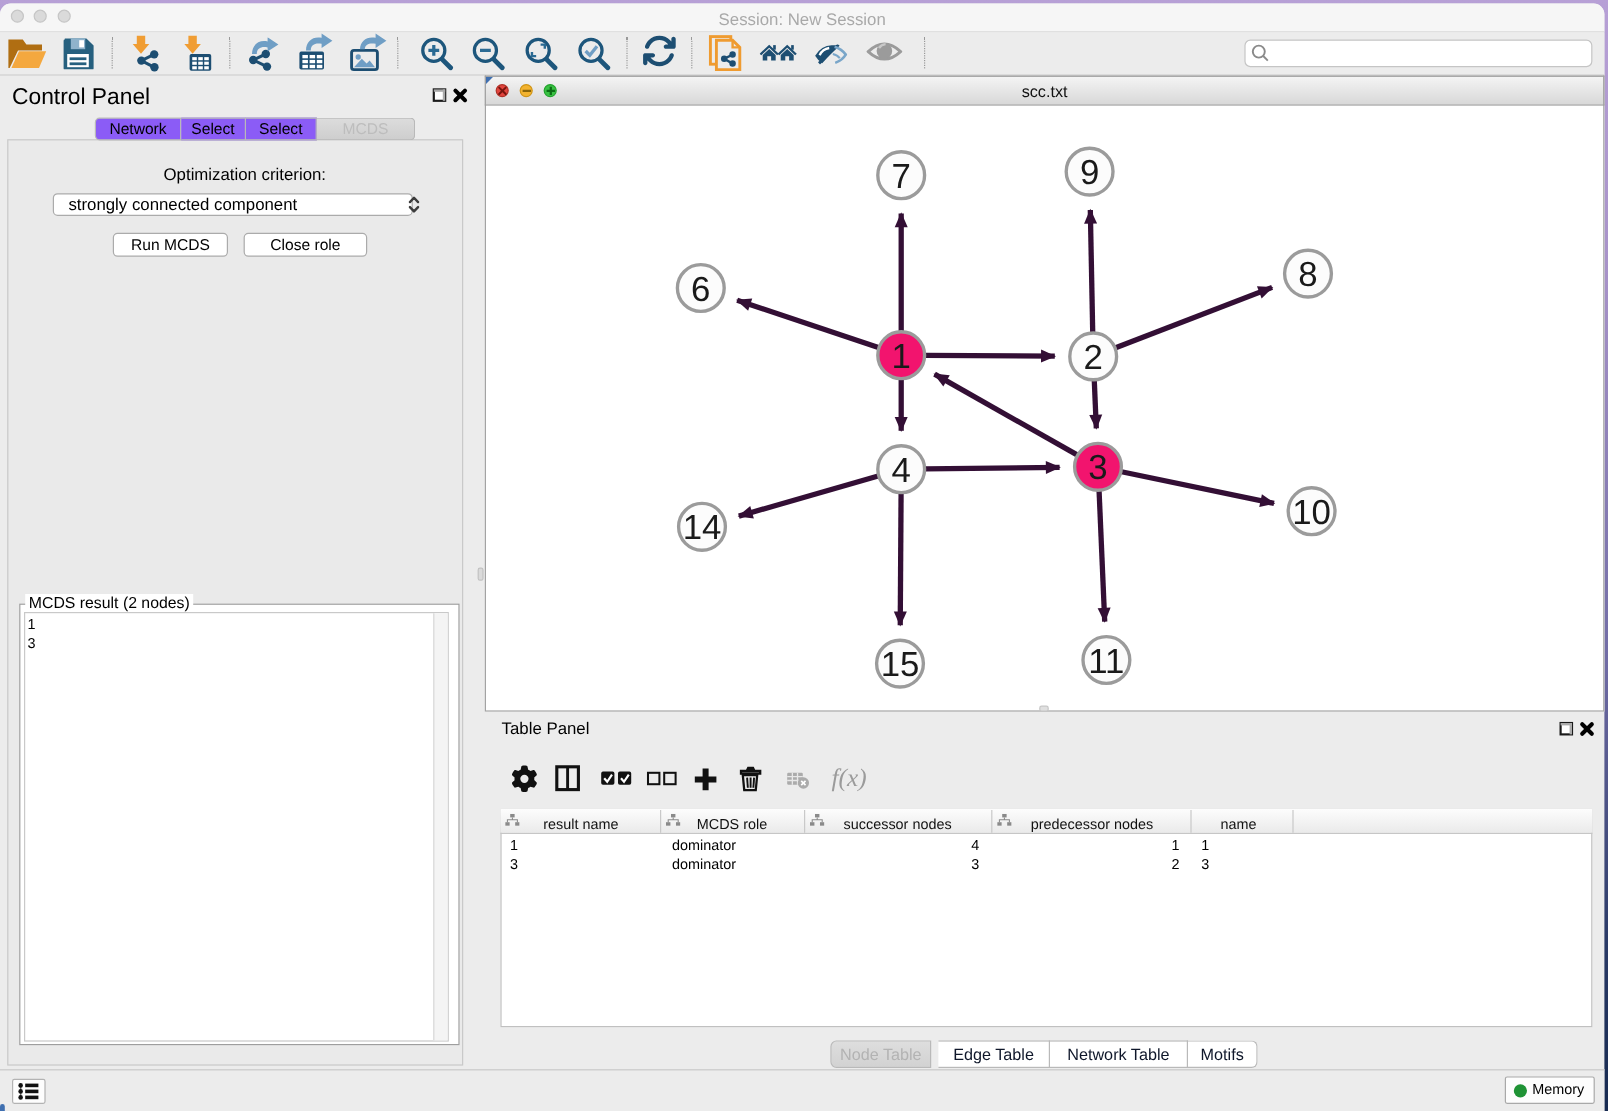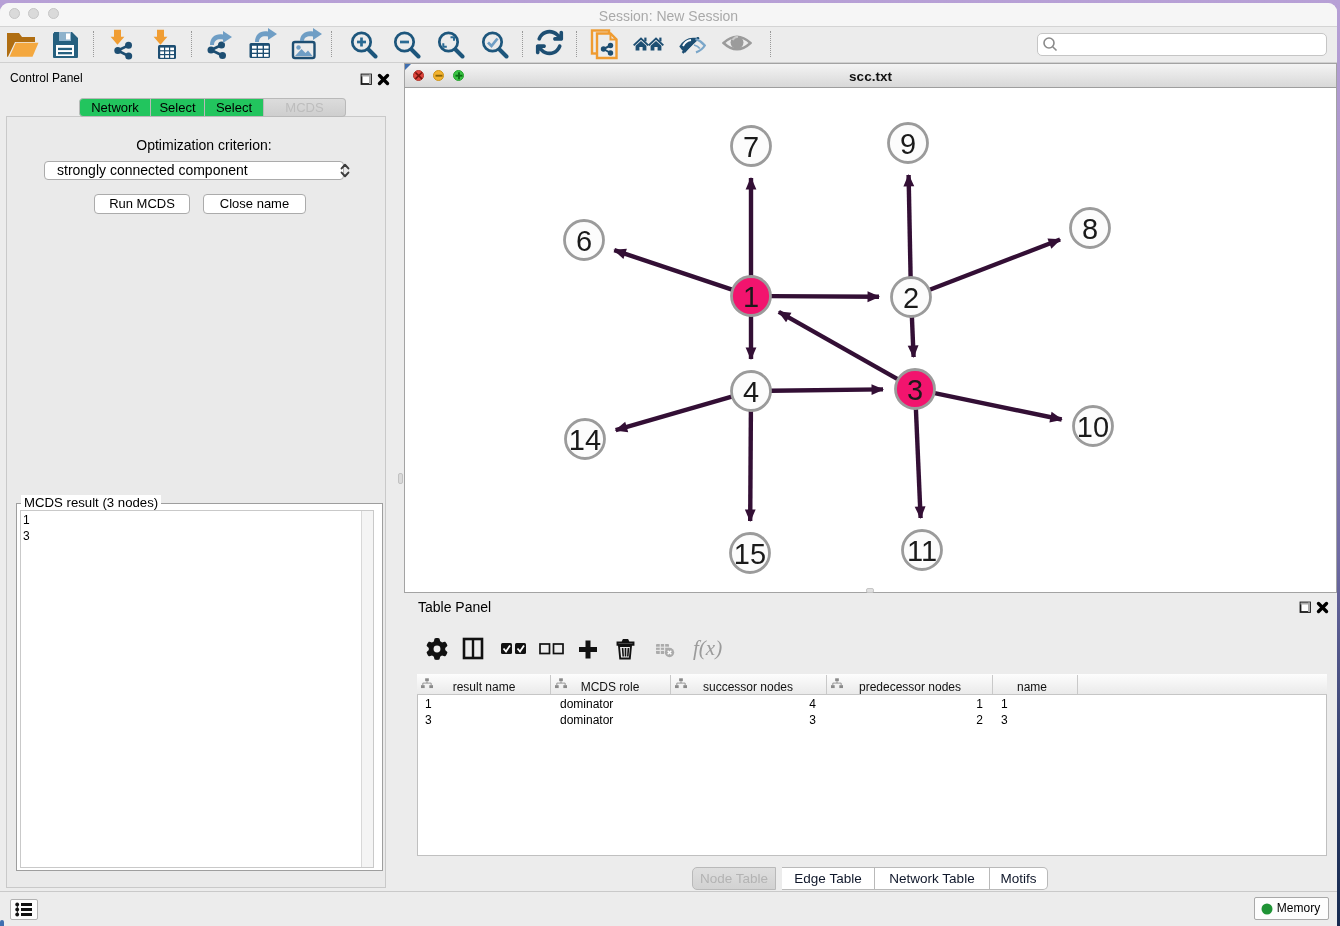--- a/index.html
+++ b/index.html
@@ -7,35 +7,35 @@
 .abs{position:absolute}
 #win{position:absolute;left:0;top:3px;width:1337px;height:923px;background:#ececec;border-radius:9px 9px 0 0}
 #titlebar{position:absolute;left:0;top:3px;width:1337px;height:24px;background:#f6f6f6;border-radius:9px 9px 0 0;border-bottom:1px solid #d4d4d4}
 .tl{position:absolute;top:7.5px;width:11px;height:11px;border-radius:50%;background:#dadada;border:1px solid #c6c6c6}
 #wtitle{position:absolute;top:8px;left:0;width:1337px;text-align:center;font-size:14px;color:#a9a9a9}
 #toolbar{position:absolute;left:0;top:27px;width:1337px;height:36px;background:#ececec;border-bottom:1px solid #d0d0d0}
 .sep{position:absolute;top:31px;height:26px;width:0;border-left:1px dotted #999}
 .tbi{position:absolute;top:28px}
 #search{position:absolute;left:1037px;top:33px;width:290px;height:23px;background:#fff;border:1.5px solid #c5c5c5;border-radius:5px}
 
-#cptitle{position:absolute;left:10px;top:71px;font-size:12px;color:#000}
-.tab{position:absolute;top:98px;height:19px;background:#22c55e;border:1px solid #b9b9b9;font-size:13px;text-align:center;line-height:17px;color:#000}
+#cptitle{position:absolute;left:10px;top:71px;font-size:19px;color:#000}
+.tab{position:absolute;top:98px;height:19px;background:#8b5cf6;border:1px solid #b9b9b9;font-size:13px;text-align:center;line-height:17px;color:#000}
 #cpbox{position:absolute;left:6px;top:116px;width:380px;height:772px;background:#eaeaea;border:1px solid #c9c9c9}
 #optlbl{position:absolute;left:8px;top:137px;width:392px;text-align:center;font-size:14px;color:#000}
 #dropd{position:absolute;left:44px;top:161px;width:300px;height:19px;background:#fff;border:1px solid #ababab;border-radius:4px;font-size:14px;line-height:17px;padding-left:12px}
 .btn{position:absolute;top:194px;height:20px;background:#fff;border:1px solid #ababab;border-radius:4px;font-size:13px;text-align:center;line-height:18px}
 #fieldset{position:absolute;left:16px;top:503px;width:367px;height:368px;background:#fff;border:1px solid #9e9e9e}
 #legend{position:absolute;left:21px;top:495px;background:#fff;padding:0 3px;font-size:13.2px;color:#000}
 #mlist{position:absolute;left:20px;top:510px;width:354px;height:358px;background:#fff;border:1px solid #c9c9c9;font-size:12px;line-height:16px;padding:1px 0 0 2px}
 #mscroll{position:absolute;left:361px;top:511px;width:12px;height:356px;background:#f4f4f4;border-left:1px solid #d8d8d8}
 
 #netwin{position:absolute;left:404px;top:63px;width:933px;height:530px;border:1px solid #a3a3a3;background:#fff}
 #nettitle{position:absolute;left:404px;top:63px;width:933px;height:25px;background:linear-gradient(180deg,#f4f4f4,#d8d8d8);border:1px solid #a3a3a3;border-bottom:1px solid #9e9e9e}
 .nt{position:absolute;top:70px;width:11px;height:11px;border-radius:50%}
-#ntitle{position:absolute;left:404px;top:68.5px;width:933px;text-align:center;font-size:13.5px;font-weight:700;color:#111}
+#ntitle{position:absolute;left:404px;top:68.5px;width:933px;text-align:center;font-size:13.5px;font-weight:400;color:#111}
 
 #tptitle{position:absolute;left:418px;top:599px;font-size:14px;color:#000}
 #tptable{position:absolute;left:417px;top:674px;width:910px;height:182px;background:#fff;border:1px solid #c0c0c0}
 #thead{position:absolute;left:417px;top:674px;width:910px;height:21px;background:linear-gradient(180deg,#fdfdfd,#eaeaea);border-bottom:1px solid #c6c6c6}
 .thsep{position:absolute;top:675px;height:19px;width:0;border-left:1px solid #c9c9c9}
 .thlbl{position:absolute;top:680px;font-size:12px;color:#111;transform:translateX(-50%)}
 .trow{position:absolute;font-size:12px;color:#000}
 .btab{position:absolute;top:867px;height:23px;background:#fff;border:1px solid #b9b9b9;font-size:13.5px;font-weight:500;text-align:center;line-height:21px;color:#0f172a}
 
 #statusbar{position:absolute;left:0;top:891px;width:1337px;height:35px;background:#ececec;border-top:1px solid #c9c9c9}
@@ -223,23 +223,23 @@
 <div class="tab" style="left:264px;width:82px;border-left:none;border-radius:0 4px 4px 0;background:linear-gradient(180deg,#dcdcdc,#cecece);color:#bdbdbd">MCDS</div>
 <div id="optlbl">Optimization criterion:</div>
 <div id="dropd">strongly connected component</div>
 <svg class="abs" style="left:338px;top:163px" width="14" height="15" viewBox="0 0 14 15">
 <g stroke="#3c3c3c" stroke-width="2" fill="none" stroke-linecap="round" stroke-linejoin="round">
       <path d="M3.6 5.4 L7 1.8 L10.4 5.4"></path>
       <path d="M3.6 9.6 L7 13.2 L10.4 9.6"></path>
     </g>
   </svg>
 <div class="btn" style="left:94px;width:96px">Run MCDS</div>
-<div class="btn" style="left:203px;width:103px">Close name</div>
+<div class="btn" style="left:203px;width:103px">Close role</div>
 <div id="fieldset"></div>
-<div id="legend">MCDS result (3 nodes)</div>
+<div id="legend">MCDS result (2 nodes)</div>
 <div id="mlist">1<br>3</div>
 <div id="mscroll"></div>
 <div class="abs" style="left:398px;top:473px;width:5px;height:11px;background:#dadada;border:1px solid #c2c2c2;border-radius:2px"></div>
 
 <div id="netwin"></div>
 <div id="nettitle"></div>
 <svg class="abs" style="left:405px;top:64px" width="6" height="6" viewBox="0 0 6 6">
     <path d="M0 0 h6 L0 6 Z" fill="#3f6fb0"></path>
   </svg>
 <div class="nt" style="left:413px;background:#e2453e;border:1px solid #b13329"></div>

